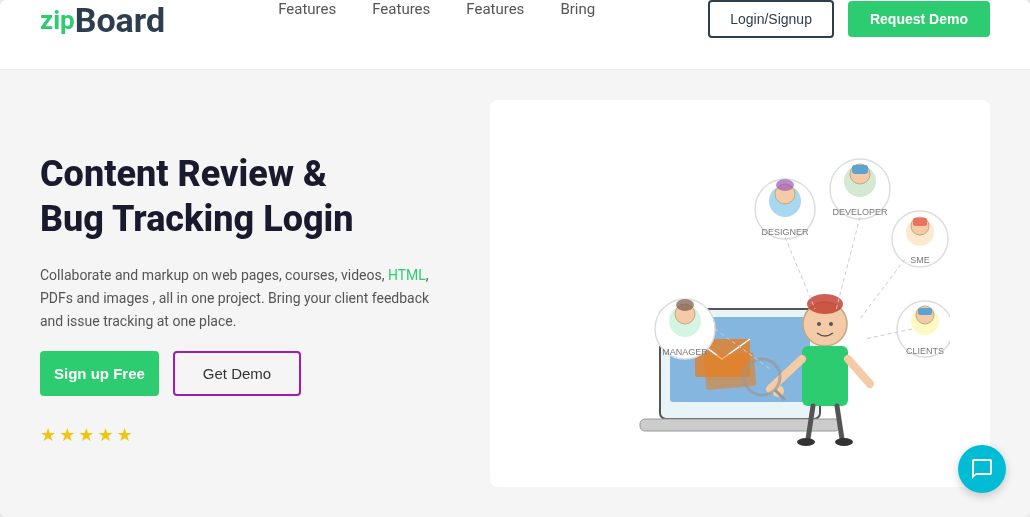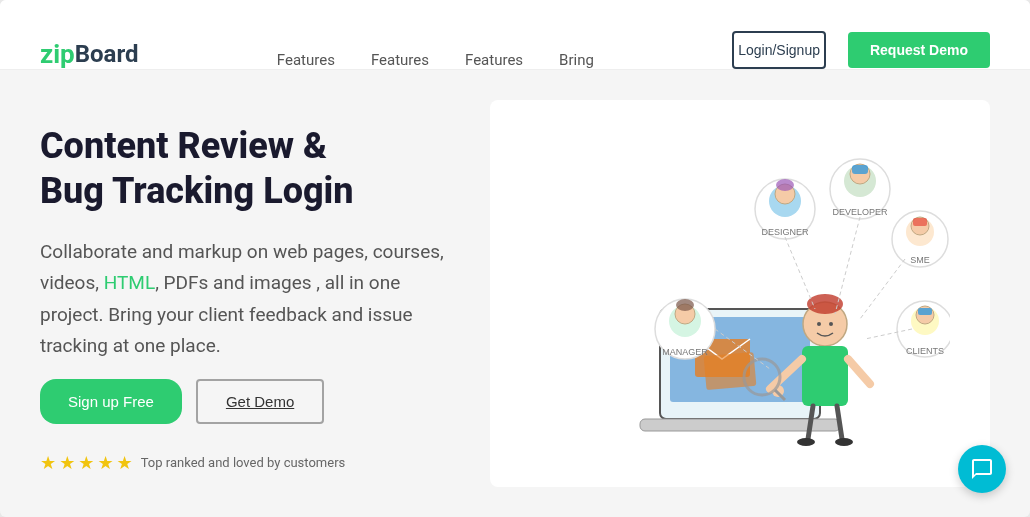--- a/index.html
+++ b/index.html
@@ -19,75 +19,74 @@
       overflow: hidden;
       display: flex;
       flex-direction: column;
     }
     
     .header {
       background: #fff;
       padding: 0 40px;
       height: 70px;
       display: flex;
-      align-items: flex-end;
+      align-items: flex-start;
       justify-content: space-between;
       border-bottom: 1px solid #eee;
     }
     .logo {
       display: flex;
       align-items: center;
       gap: 0;
     }
     .logo-zip {
       font-size: 26px;
       font-weight: 700;
       color: #2ecc71;
     }
     .logo-board {
-      font-size: 24px;
+      font-size: 34px;
       font-weight: 700;
       color: #2c3e50;
     }
     .nav {
       display: flex;
       align-items: center;
       gap: 36px;
     }
     .nav-link {
       font-size: 15px;
       color: #555;
       text-decoration: none;
       cursor: pointer;
     }
     .nav-actions {
       display: flex;
       align-items: center;
       gap: 14px;
     }
     .btn-login {
-      padding: 9px 4px;
+      padding: 9px 20px;
       border: 2px solid #2c3e50;
       background: transparent;
       color: #2c3e50;
       font-size: 14px;
       font-weight: 500;
       border-radius: 4px;
       cursor: pointer;
     }
     .btn-demo {
       padding: 10px 22px;
       background: #2ecc71;
       color: #fff;
       font-size: 14px;
       font-weight: 600;
       border: none;
       border-radius: 4px;
       cursor: pointer;
-      margin-left: 8px;
     }
     
     .main-content {
       display: flex;
       flex: 1;
       padding: 30px 40px;
       gap: 0;
     }
     .left-panel {
       flex: 1;
@@ -98,55 +97,54 @@
       padding-top: 10px;
     }
     .hero-title {
       font-size: 36px;
       font-weight: 800;
       color: #1a1a2e;
       line-height: 1.25;
       margin-bottom: 22px;
     }
     .hero-description {
-      font-size: 19px;
+      font-size: 14px;
       color: #555;
       line-height: 1.65;
       margin-bottom: 18px;
       max-width: 420px;
     }
     .hero-description .highlight-link {
       color: #2ecc71;
       text-decoration: none;
     }
     .cta-buttons {
       display: flex;
       gap: 14px;
       margin-bottom: 28px;
     }
     .btn-signup {
-      padding: 12px 28px;
+      padding: 12px 14px;
       background: #2ecc71;
       color: #fff;
       font-size: 15px;
-      font-weight: 400;
+      font-weight: 700;
       border: none;
-      border-radius: 16px;
+      border-radius: 4px;
       cursor: pointer;
     }
     .btn-get-demo {
       padding: 12px 28px;
       background: transparent;
       color: #333;
       font-size: 15px;
       font-weight: 500;
-      border: 2px solid #a3a3a3;
+      border: 2px solid #a21caf;
       border-radius: 4px;
       cursor: pointer;
-      text-decoration: underline;
     }
     .rating-row {
       display: flex;
       align-items: center;
       gap: 8px;
     }
     .stars {
       display: flex;
       gap: 3px;
     }
@@ -239,21 +237,20 @@
         <button class="btn-get-demo">Get Demo</button>
       </div>
       <div class="rating-row">
         <div class="stars">
           <span class="star">★</span>
           <span class="star">★</span>
           <span class="star">★</span>
           <span class="star">★</span>
           <span class="star">★</span>
         </div>
-        <span class="rating-text">Top ranked and loved by customers</span>
       </div>
     </div>
 
     <div class="right-panel">
       <div class="illustration">
         <svg class="illus-svg" viewBox="0 0 420 330" xmlns="http://www.w3.org/2000/svg">
 
           <rect x="130" y="180" width="160" height="110" rx="6" fill="#e8f4f8" stroke="#555" stroke-width="2"></rect>
           <rect x="140" y="188" width="140" height="85" rx="3" fill="#5b9bd5" opacity="0.7"></rect>
 

